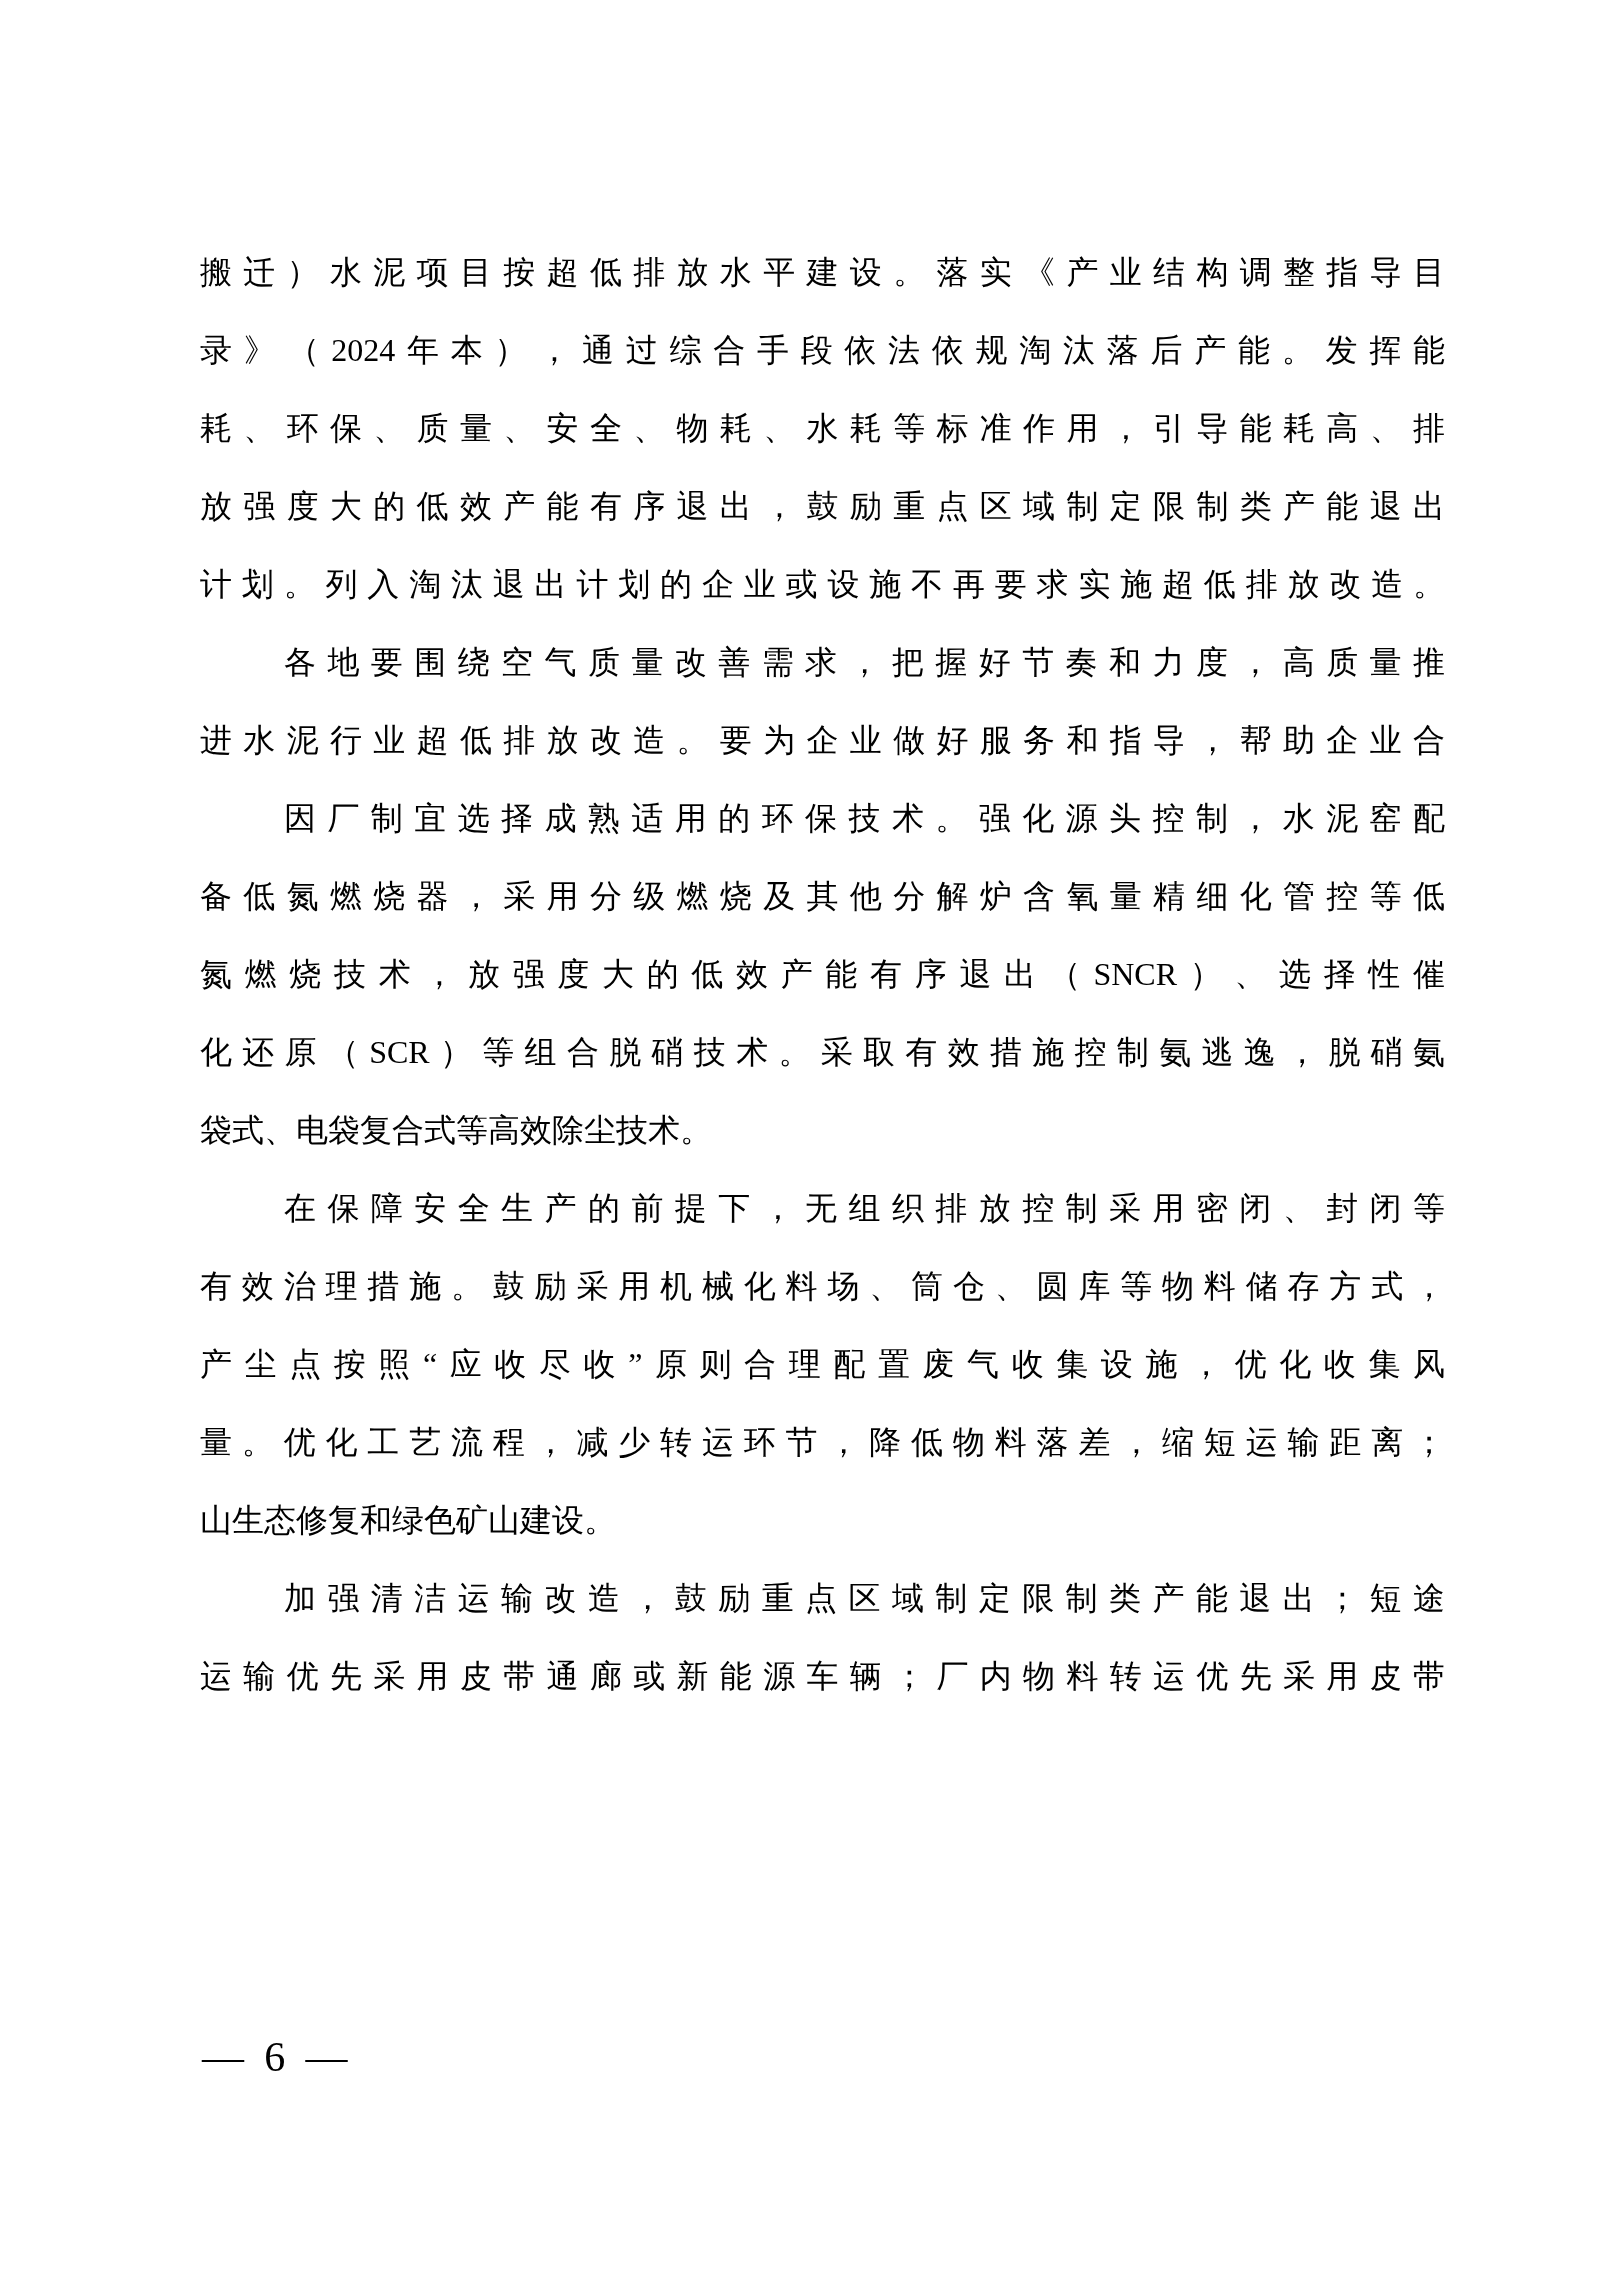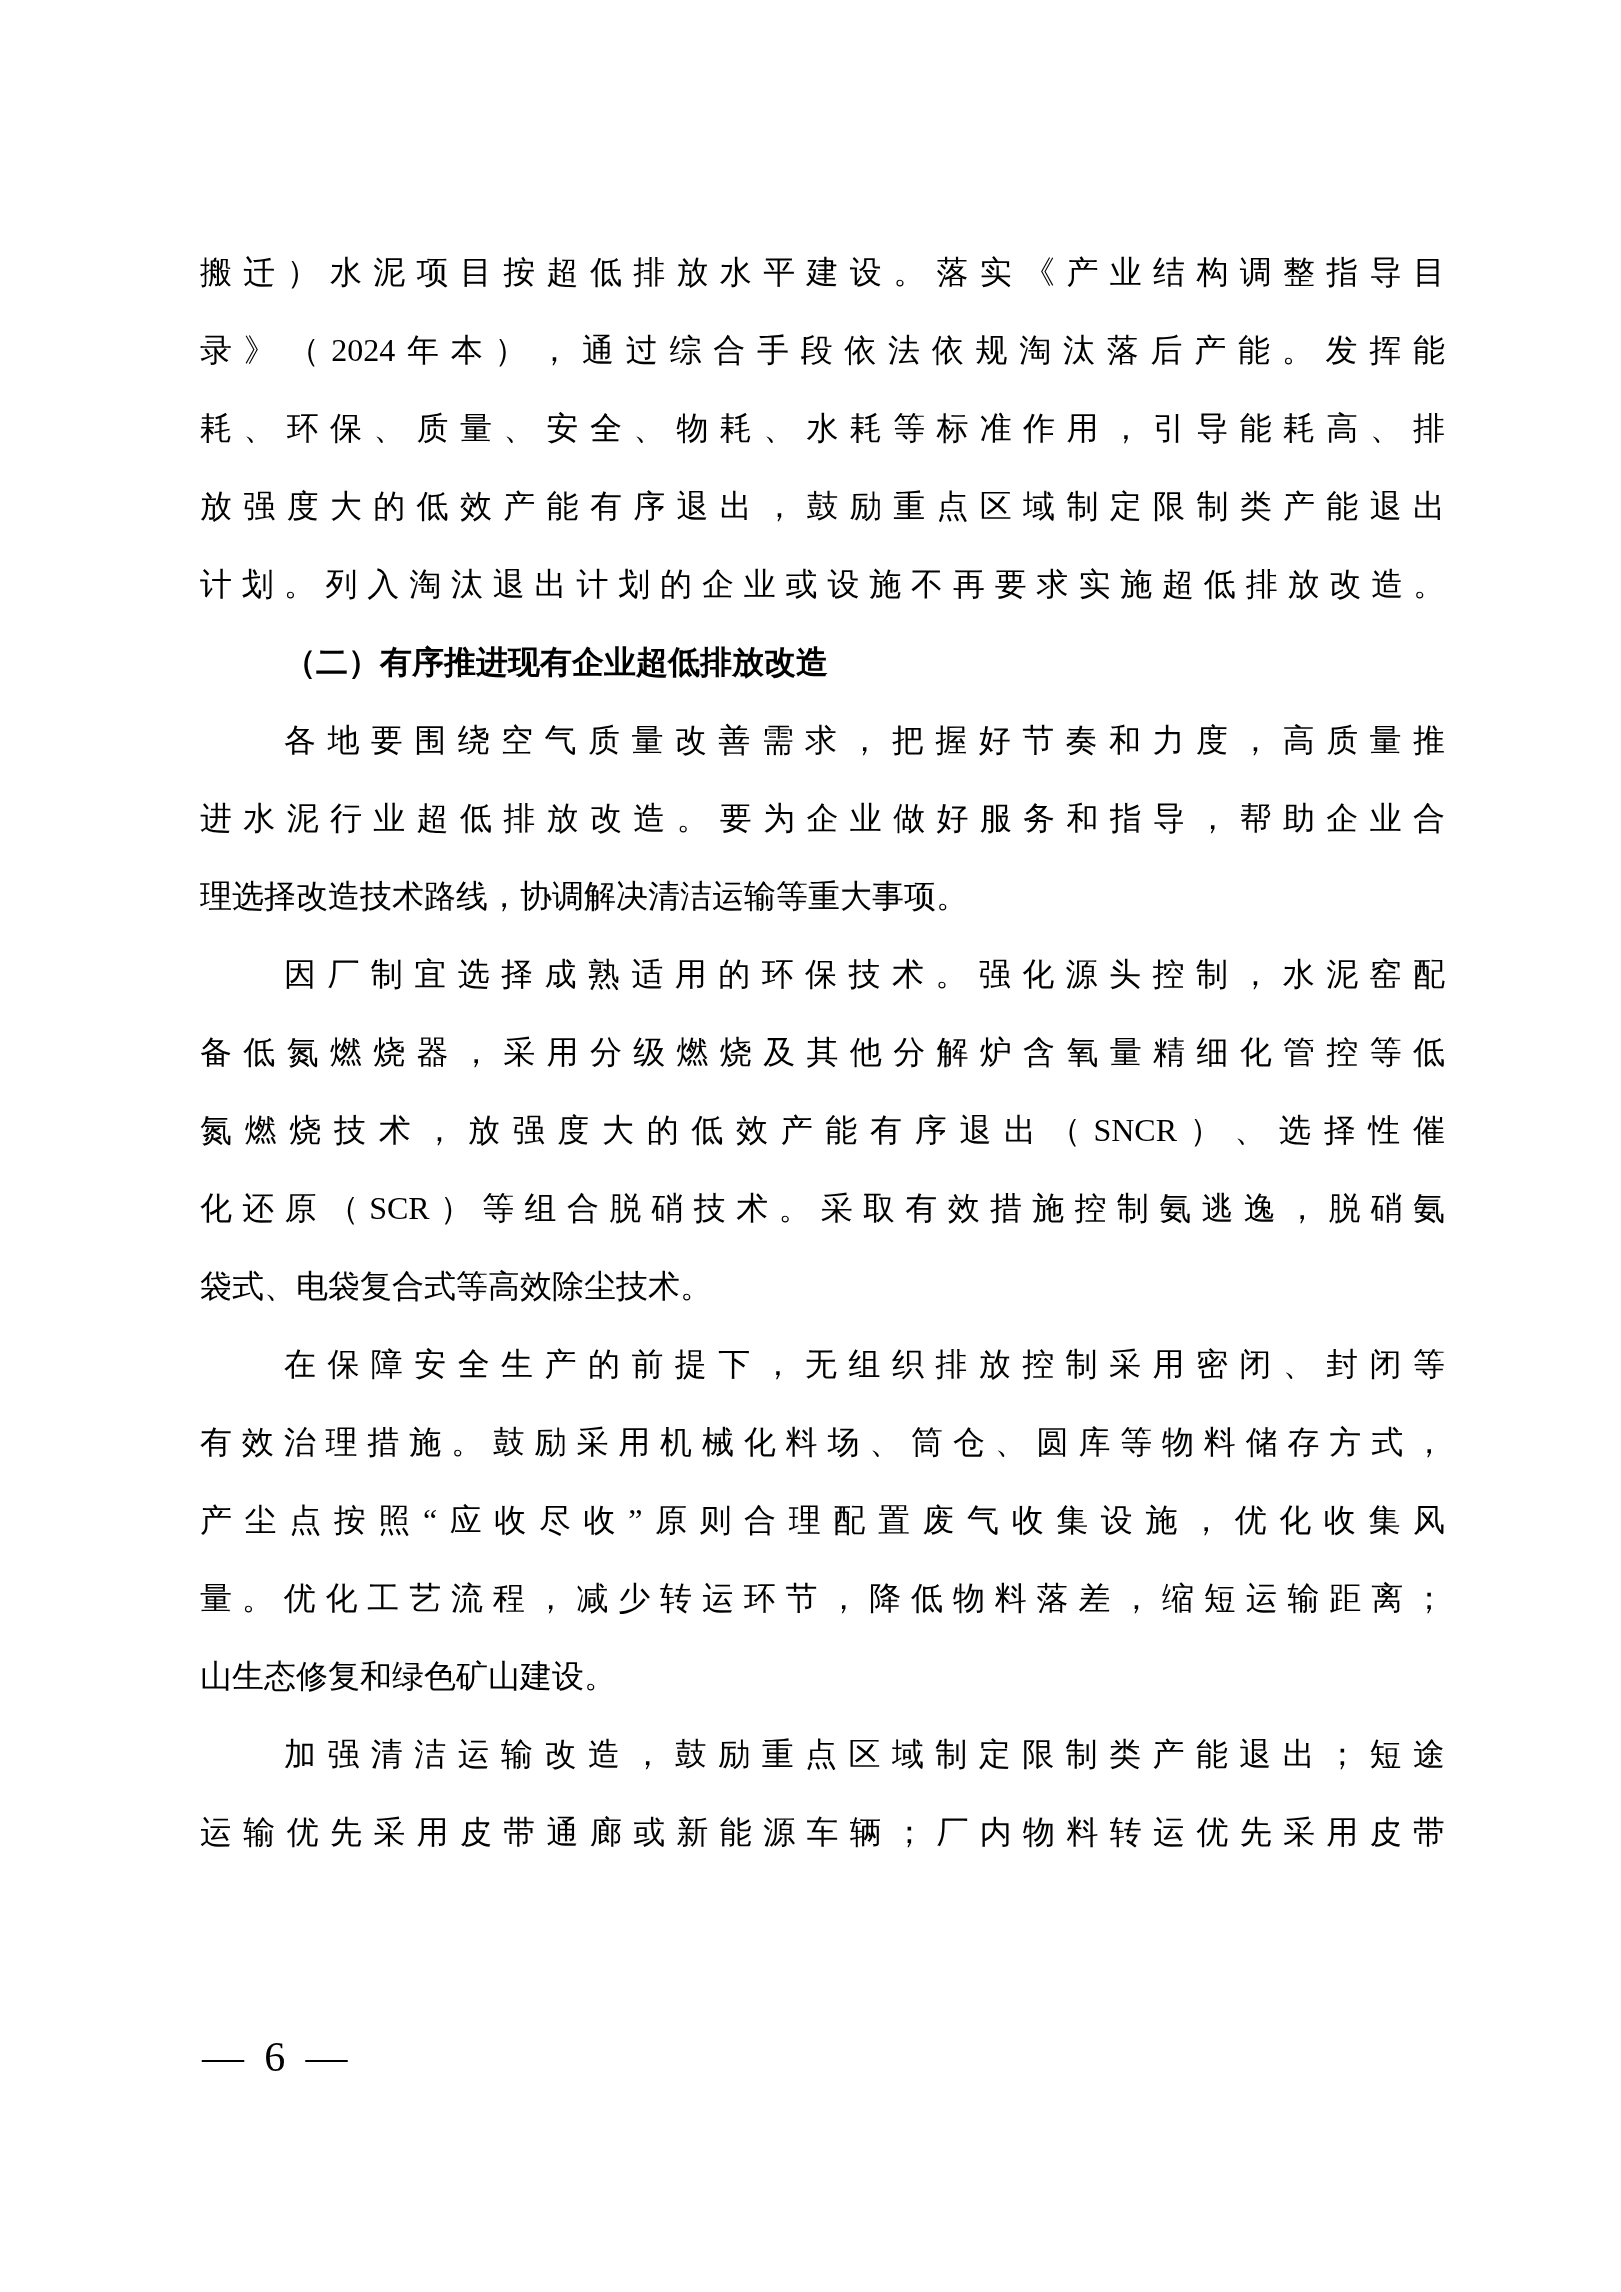--- a/index.html
+++ b/index.html
@@ -40,24 +40,22 @@
 </head>
 <body>
 
 <div class="page">
   <main class="body-text" id="body-text">
       <div class="line">搬迁）水泥项目按超低排放水平建设。落实《产业结构调整指导目</div>
       <div class="line">录》（2024年本），通过综合手段依法依规淘汰落后产能。发挥能</div>
       <div class="line">耗、环保、质量、安全、物耗、水耗等标准作用，引导能耗高、排</div>
       <div class="line">放强度大的低效产能有序退出，鼓励重点区域制定限制类产能退出</div>
       <div class="line">计划。列入淘汰退出计划的企业或设施不再要求实施超低排放改造。</div>
-      <div class="line heading indent end">（二）有序推进现有企业超低排放改造</div>
       <div class="line indent">各地要围绕空气质量改善需求，把握好节奏和力度，高质量推</div>
       <div class="line">进水泥行业超低排放改造。要为企业做好服务和指导，帮助企业合</div>
-      <div class="line end">理选择改造技术路线，协调解决清洁运输等重大事项。</div>
       <div class="line indent">因厂制宜选择成熟适用的环保技术。强化源头控制，水泥窑配</div>
       <div class="line">备低氮燃烧器，采用分级燃烧及其他分解炉含氧量精细化管控等低</div>
       <div class="line">氮燃烧技术，放强度大的低效产能有序退出（SNCR）、选择性催</div>
       <div class="line">化还原（SCR）等组合脱硝技术。采取有效措施控制氨逃逸，脱硝氨</div>
       <div class="line end">袋式、电袋复合式等高效除尘技术。</div>
       <div class="line indent">在保障安全生产的前提下，无组织排放控制采用密闭、封闭等</div>
       <div class="line">有效治理措施。鼓励采用机械化料场、筒仓、圆库等物料储存方式，</div>
       <div class="line">产尘点按照“应收尽收”原则合理配置废气收集设施，优化收集风</div>
       <div class="line">量。优化工艺流程，减少转运环节，降低物料落差，缩短运输距离；</div>
       <div class="line end">山生态修复和绿色矿山建设。</div>

